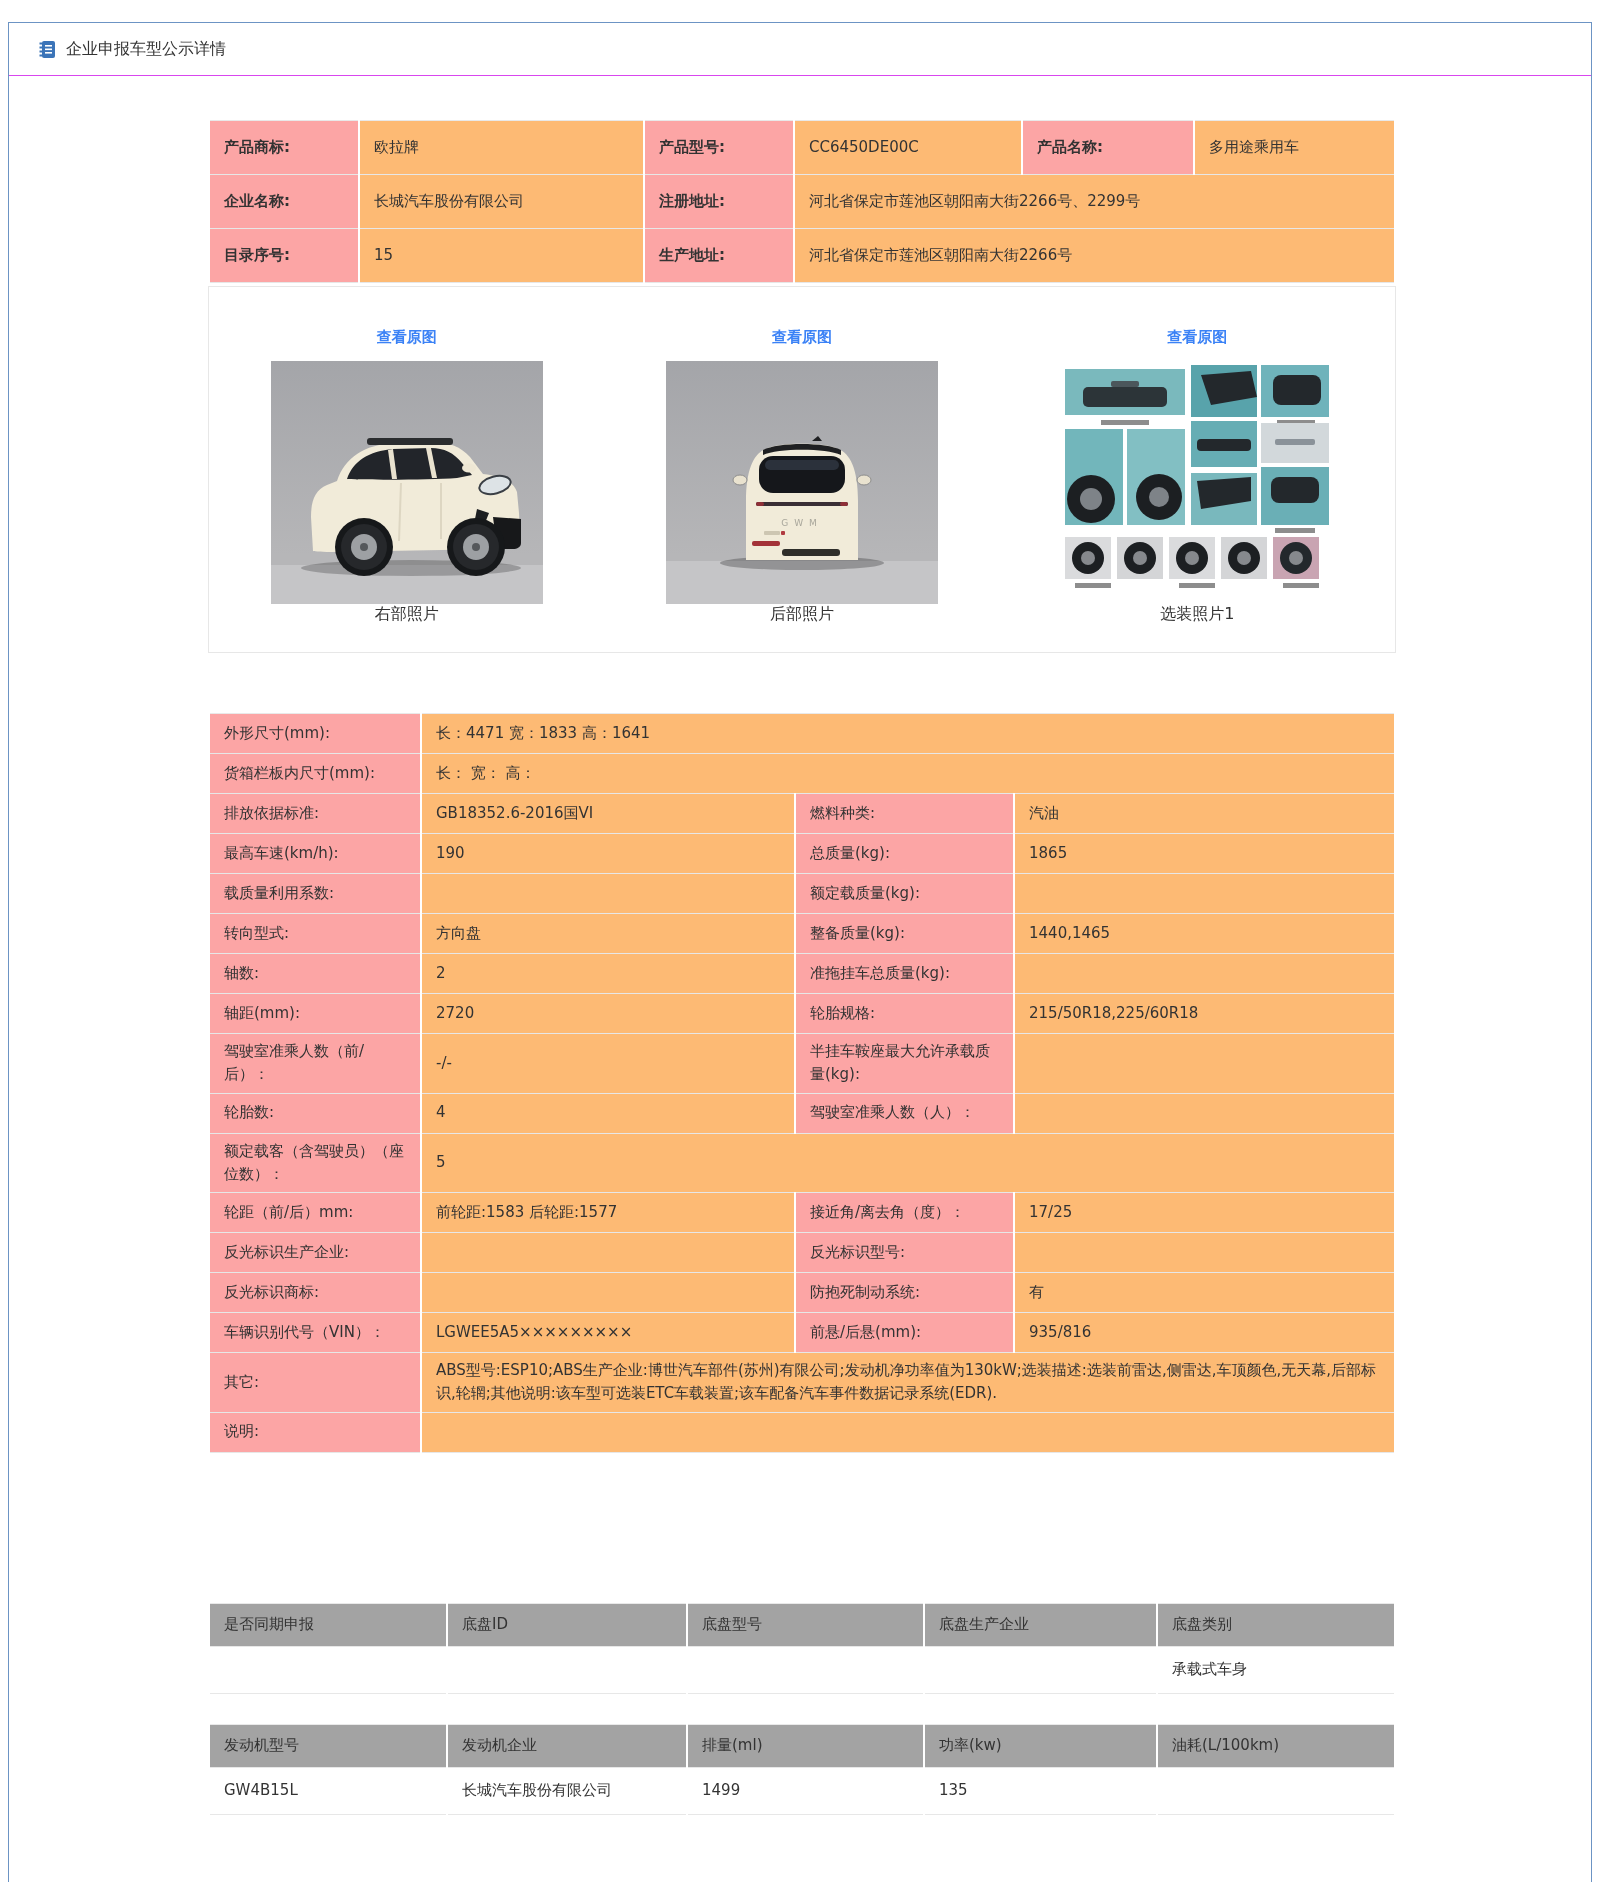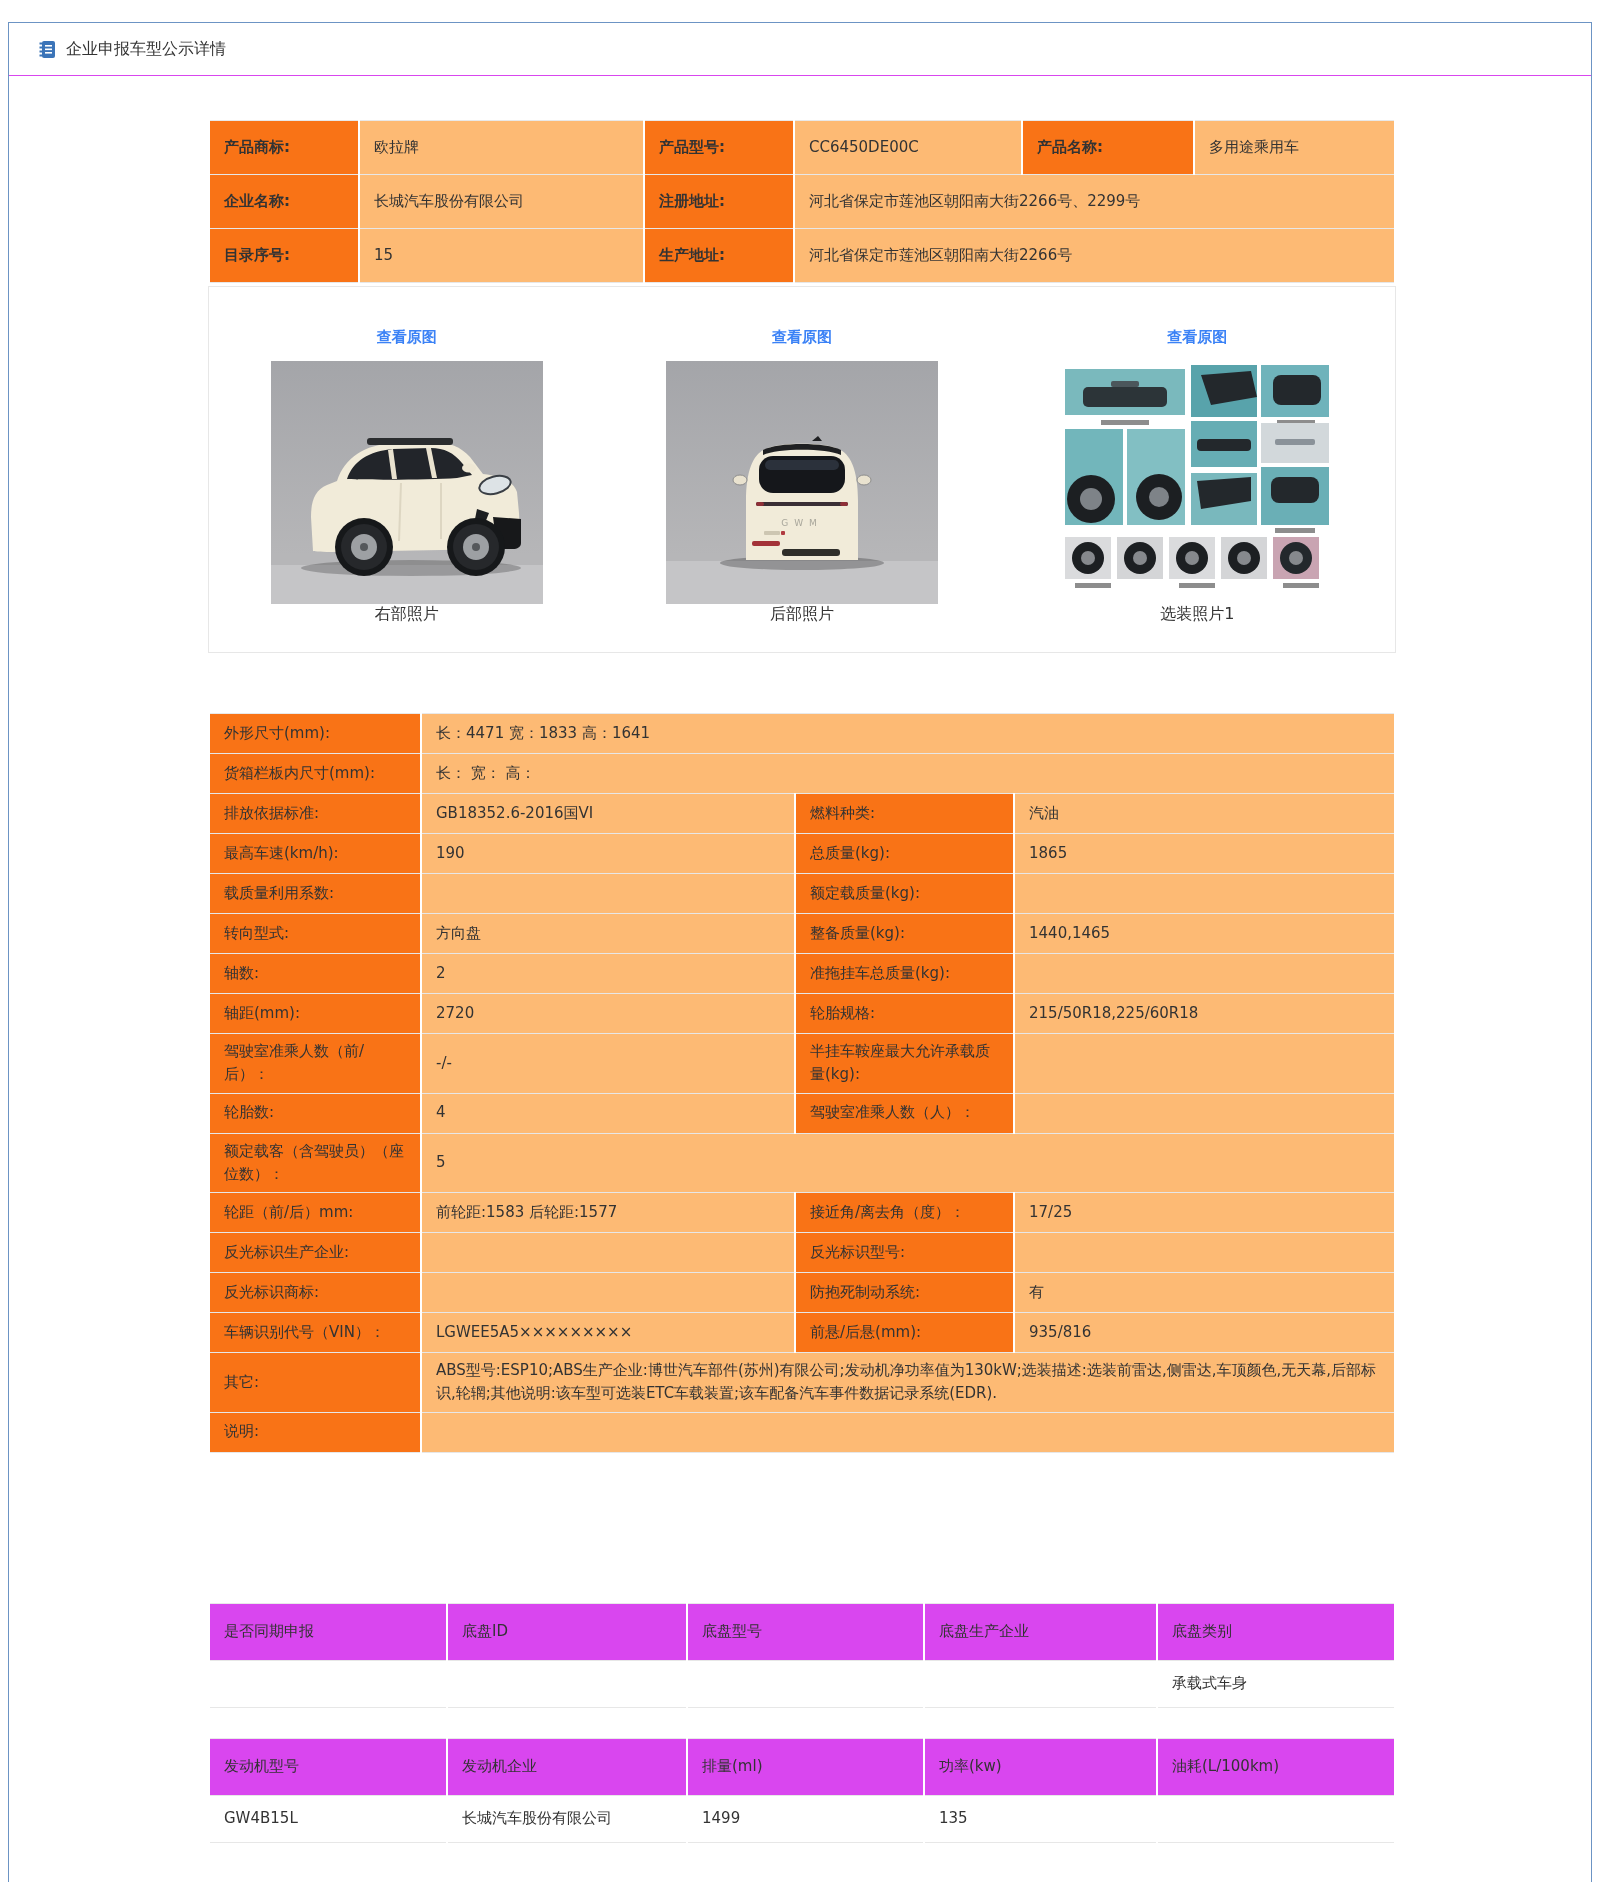--- a/index.html
+++ b/index.html
@@ -5,28 +5,28 @@
   html,body{margin:0;padding:0;background:#fff;width:1600px;height:1882px;overflow:hidden;
     font-family:"DejaVu Sans","Liberation Sans",sans-serif;color:#333;}
   .frame{margin:22px 8px 0 8px;border:1px solid #6c94c4;height:1880px;box-sizing:border-box;background:#fff;}
   .frame-header{height:52px;display:flex;align-items:center;padding-left:30px;border-bottom:1px solid #d946ef;}
   .frame-title{font-size:16px;color:#333;margin-left:10px;}
   .content{margin-left:199px;width:1188px;}
 
   table{border-collapse:collapse;table-layout:fixed;width:1188px;font-size:15px;border-top:1px solid #e9e9e9;}
   td,th{padding:6px 14px;border-bottom:1px solid #e7e7e7;border-left:2px solid #fff;border-right:2px solid #fff;
     vertical-align:middle;word-wrap:break-word;line-height:1.55;}
-  td.label{background:#f97316;}
+  td.label{background:#fca5a5;}
   td.value{background:#fdba74;}
   .basic{margin-top:44px;}
   .basic td{height:41px;}
   .basic td.label{font-weight:bold;}
   .spec{margin-top:60px;}
   .spec td{height:27px;}
-  .grid th{background:#d946ef;font-weight:normal;text-align:left;height:24px;padding:16px 14px;font-size:15px;}
+  .grid th{background:#a3a3a3;font-weight:normal;text-align:left;height:24px;padding:9px 14px;font-size:15px;}
   .grid td{height:26px;padding:10px 14px;background:#fff;}
   .chassis{margin-top:150px;}
   .engine{margin-top:30px;}
 
   .photo-box{margin-top:3px;height:367px;border:1px solid #e7e7e7;box-sizing:border-box;display:flex;}
   .photo-col{flex:1;text-align:center;padding-top:40px;}
   .view-link{font-size:15px;font-weight:600;color:#3b82f6;display:inline-block;cursor:pointer;}
   .photo{width:272px;height:243px;margin:14px auto 0 auto;overflow:hidden;}
   .photo svg{display:block;}
   .photo-caption{font-size:16px;color:#333;}

